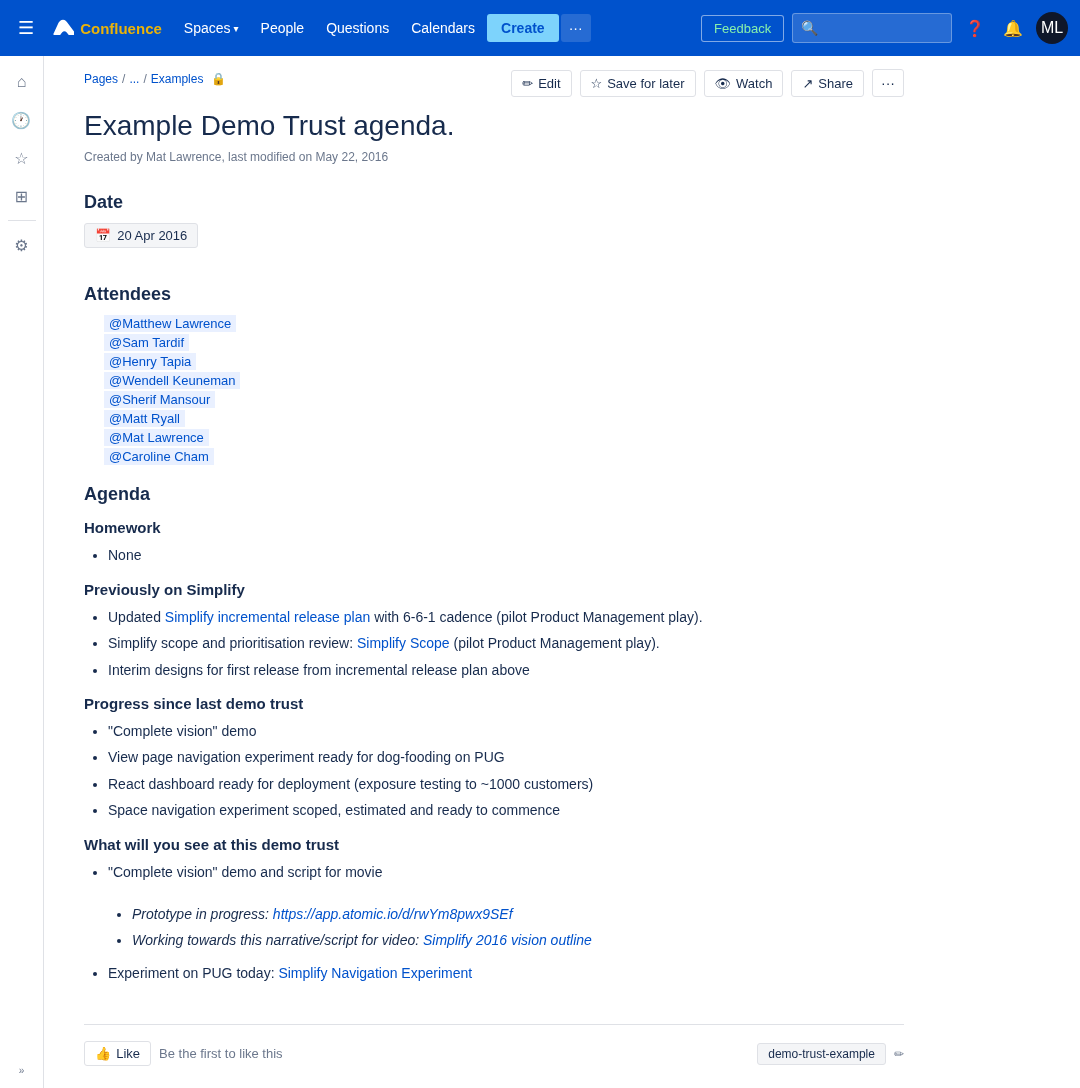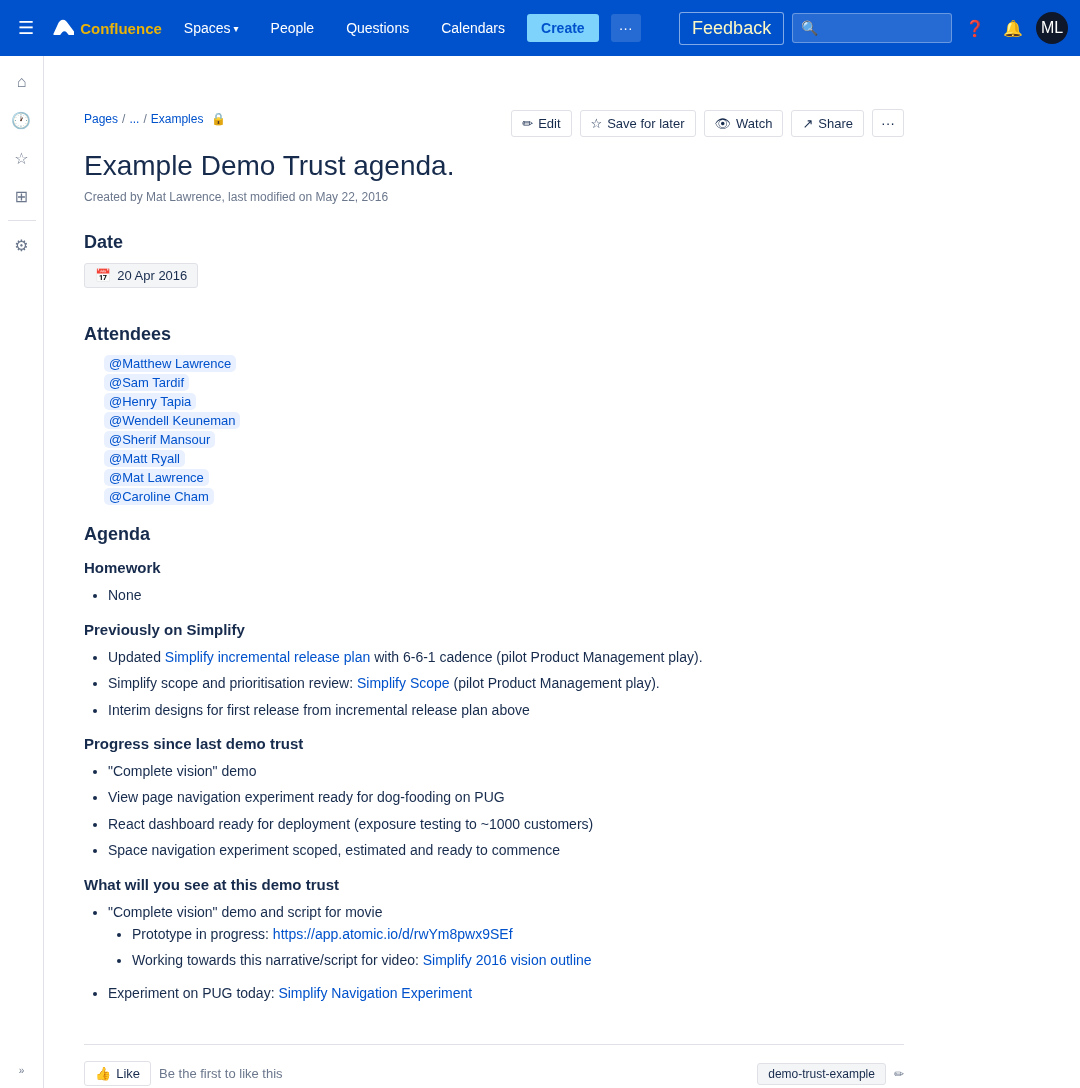--- a/index.html
+++ b/index.html
@@ -13,21 +13,21 @@
       align-items: center;
       padding: 0 12px;
       gap: 4px;
       position: fixed;
       top: 0; left: 0; right: 0;
       z-index: 100;
     }
     .topnav-hamburger { color: #fff; font-size: 18px; cursor: pointer; padding: 6px; }
     .topnav-logo { display: flex; align-items: center; gap: 6px; color: #eab308; font-weight: 600; font-size: 15px; padding: 0 8px; cursor: pointer; }
     .topnav-logo svg { width: 22px; height: 22px; }
-    .topnav-nav { display: flex; align-items: flex-start; gap: 12px; flex: 1; }
+    .topnav-nav { display: flex; align-items: flex-start; gap: 2px; flex: 1; }
     .topnav-navitem {
       color: #fff;
       font-size: 14px;
       padding: 6px 10px;
       border-radius: 3px;
       cursor: pointer;
       display: flex; align-items: center; gap: 3px;
     }
     .topnav-create {
       background: #7dd3fc;
@@ -45,25 +45,25 @@
       border: none;
       border-radius: 3px;
       padding: 6px 8px;
       cursor: pointer;
       font-size: 14px;
     }
     .topnav-right { display: flex; align-items: center; gap: 8px; margin-left: auto; }
     .topnav-feedback {
       background: #0052cc;
       border: 1px solid rgba(255,255,255,0.5);
-      color: #fef9c3;
+      color: #86efac;
       padding: 5px 12px;
       border-radius: 3px;
       cursor: pointer;
-      font-size: 18px;
+      font-size: 13px;
     }
     .topnav-search {
       background: rgba(255,255,255,0.15);
       border: 1px solid rgba(255,255,255,0.3);
       border-radius: 3px;
       width: 160px;
       height: 30px;
       display: flex; align-items: center;
       padding: 0 8px;
       cursor: pointer;
@@ -189,28 +189,28 @@
     .date-icon { font-size: 13px; color: #6b778c; }
 
     
     .attendee-list { list-style: none; padding: 0; margin: 0 0 16px 20px; }
     .attendee-item { margin-bottom: 3px; }
     .attendee-link {
       color: #0052cc;
       text-decoration: none;
       background: #e9f0ff;
       padding: 1px 5px;
-      border-radius: 5px;
+      border-radius: 0;
       font-size: 13px;
     }
 
     
     .bullet-list { list-style: disc; padding-left: 24px; margin: 0 0 10px 0; }
     .bullet-list li { margin-bottom: 4px; font-size: 14px; line-height: 1.6; }
-    .bullet-list .bullet-list { list-style: disc; margin-top: 0; }
+    .bullet-list .bullet-list { list-style: disc; margin-top: 20px; font-style: italic; }
 
     
     .inline-link { color: #0052cc; text-decoration: none; }
 
     
     .page-footer {
       margin-top: 40px;
       padding-top: 16px;
       border-top: 1px solid #dfe1e6;
       display: flex;
@@ -284,21 +284,21 @@
     <div class="sidebar-icon" title="Templates">⊞</div>
     <div class="sidebar-sep"></div>
     <div class="sidebar-icon" title="Settings">⚙</div>
     <div style="flex:1"></div>
     <div class="sidebar-expand">»</div>
   </aside>
 
   <main class="main-content">
 
     
-    <div style="display:flex; align-items:center; justify-content:space-between; margin-bottom:10px;margin-top:40px;">
+    <div style="display:flex; align-items:center; justify-content:space-between; margin-bottom:10px;">
       <div class="breadcrumb">
         <a href="#">Pages</a>
         <span class="breadcrumb-sep">/</span>
         <a href="#">...</a>
         <span class="breadcrumb-sep">/</span>
         <a href="#">Examples</a>
         <span class="breadcrumb-lock">🔒</span>
       </div>
 
       <div class="page-actions">

